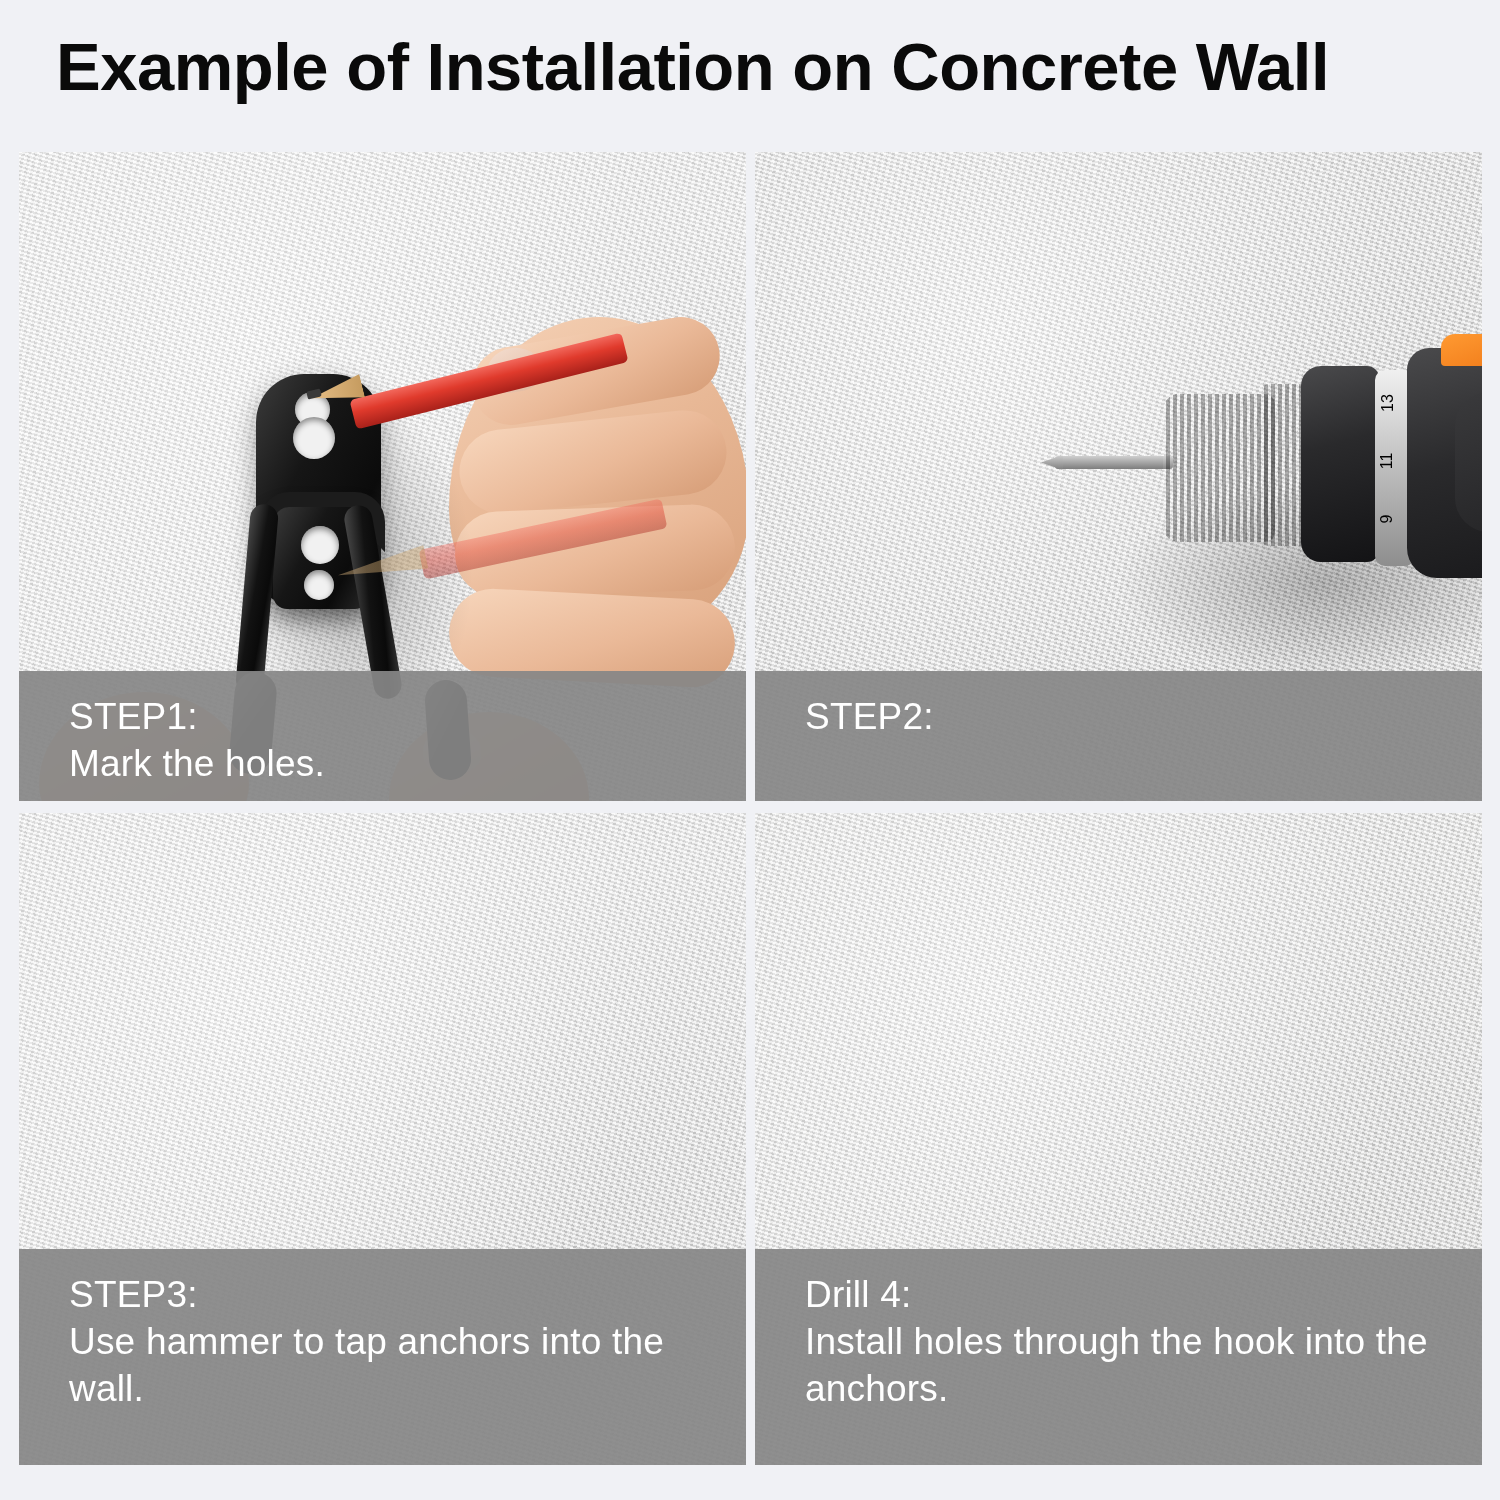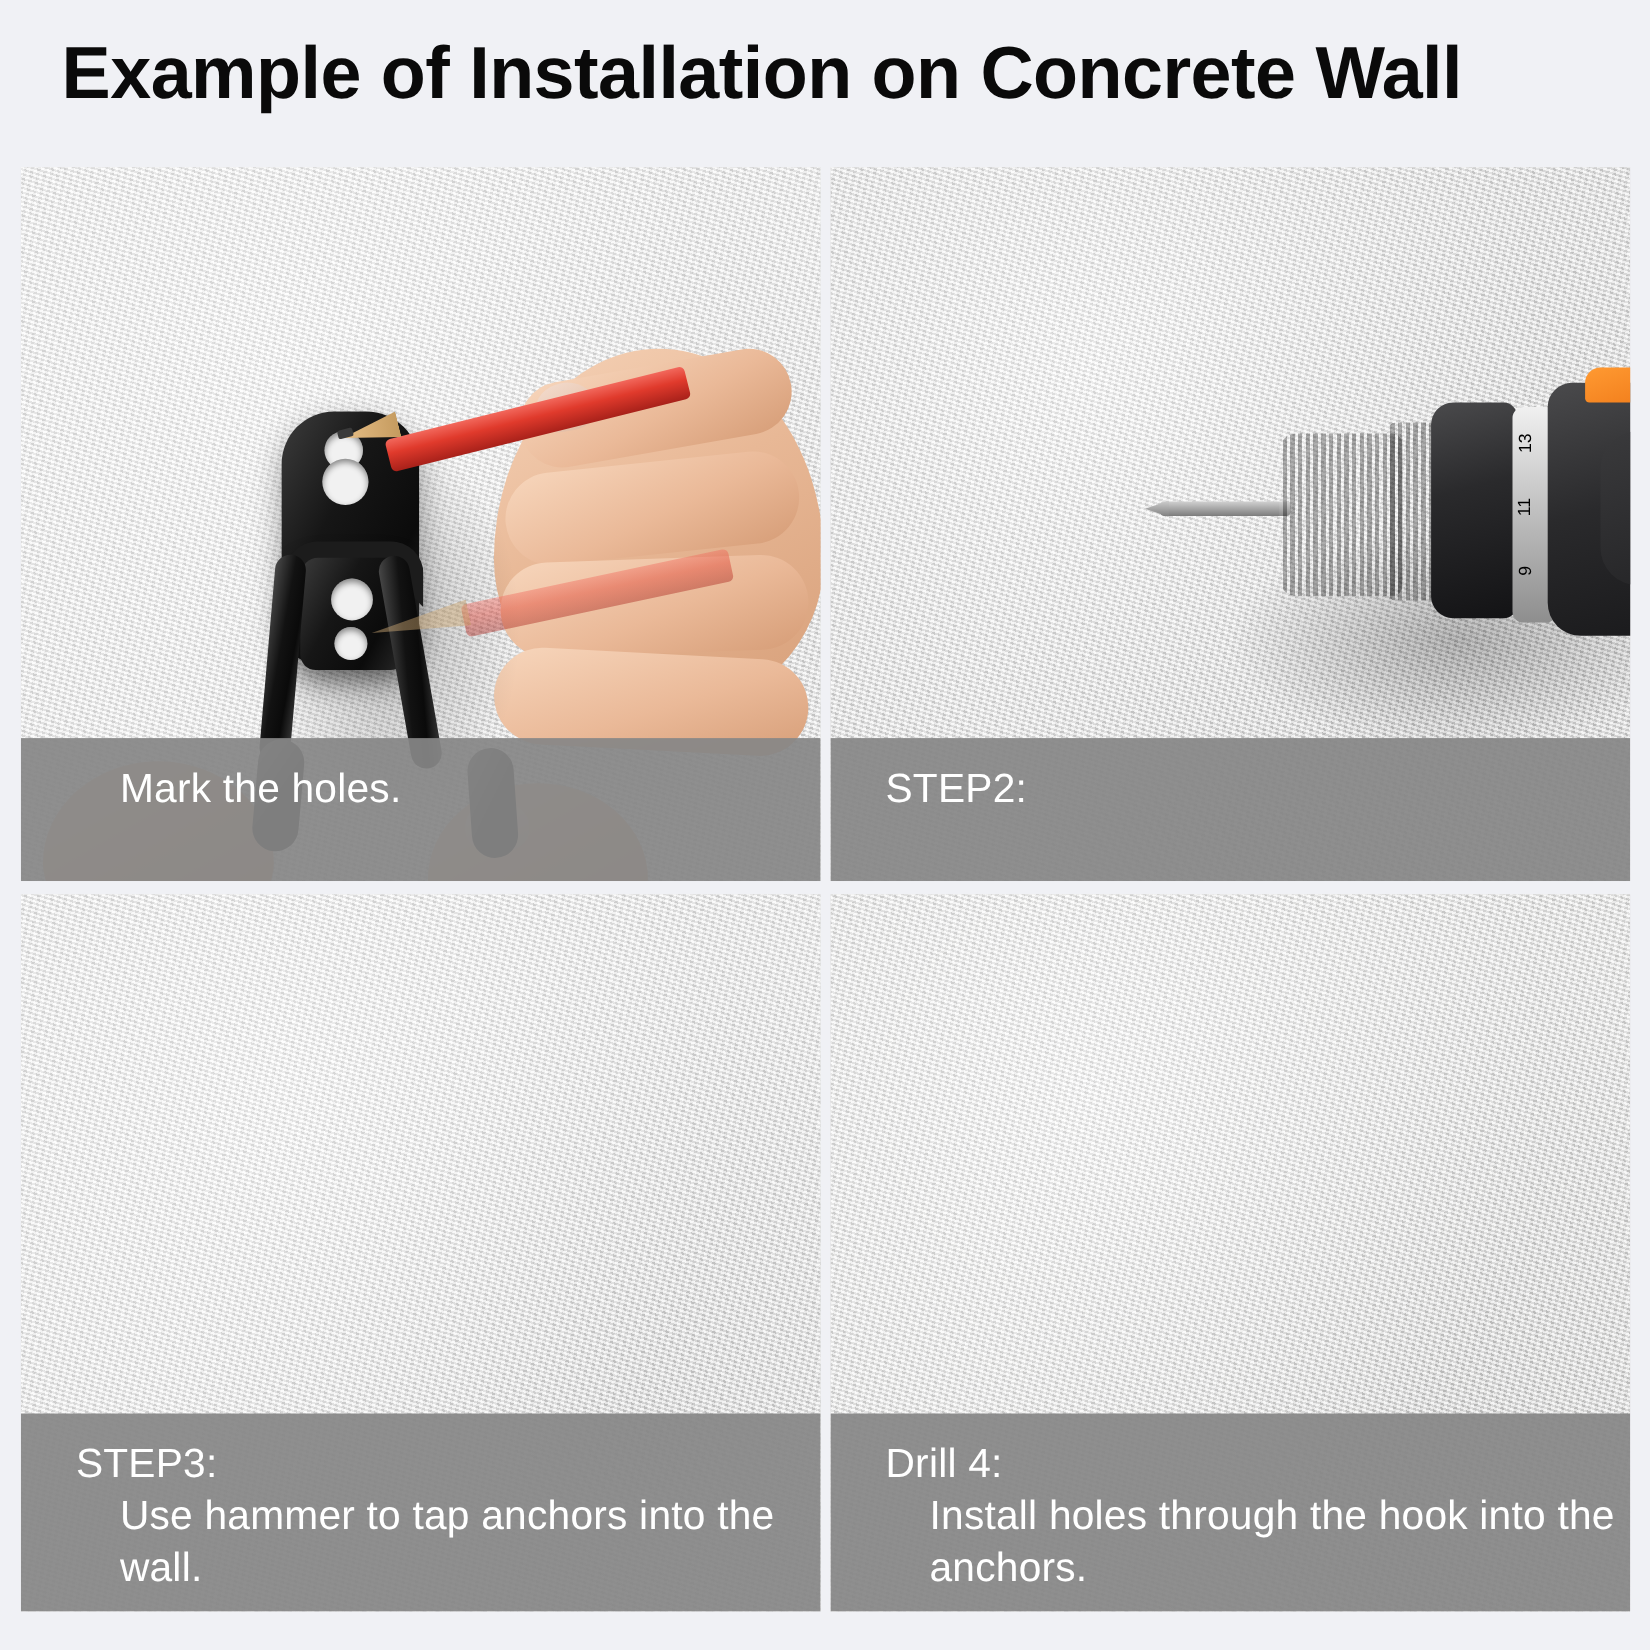--- a/index.html
+++ b/index.html
@@ -80,24 +80,24 @@
     bottom: 0;
     background: rgba(134,134,134,0.93);
     color: #ffffff;
     padding: 22px 0 20px 50px;
     font-size: 37px;
     line-height: 47px;
     font-weight: 400;
     letter-spacing: 0.2px;
   }
   .caption .step-label { display: block; }
-  .caption .step-text  { display: block; margin-left: 40px; }
+  .caption .step-text  { display: block; }
 
   .caption.two-line   { height: 130px; }
-  .caption.three-line { height: 180px; }
+  .caption.three-line { height: 216px; }
 
   
 
   .hand {
     position: absolute;
     background: linear-gradient(150deg, #f6d3b8 0%, #e8b896 45%, #d79f79 100%);
     border-radius: 50% 50% 46% 46% / 58% 58% 42% 42%;
   }
   .finger {
     position: absolute;
@@ -238,20 +238,21 @@
 
       <div class="pencil-body" style="left:330px;top:214px;width:280px;height:30px;transform:rotate(-14deg);"></div>
       <div class="pencil-tip" style="left:292px;top:228px;width:52px;height:24px;transform:rotate(-14deg);clip-path:polygon(0 50%,100% 0,100% 100%);"></div>
       <div class="pencil-lead" style="left:288px;top:238px;width:14px;height:8px;transform:rotate(-14deg);"></div>
 
       <div class="pencil-body pencil-ghost" style="left:400px;top:372px;width:248px;height:30px;transform:rotate(-12deg);"></div>
       <div class="pencil-tip pencil-ghost" style="left:318px;top:402px;width:90px;height:24px;transform:rotate(-12deg);clip-path:polygon(0 50%,100% 0,100% 100%);"></div>
     </div>
 
     <div class="caption two-line">
+      <span class="step-label">STEP1:</span>
       <span class="step-text">Mark the holes.</span>
     </div>
   </div>
 
   <div class="panel">
     <div class="photo">
       <div class="wall tone-b"></div>
 
       <div class="drill-bit" style="left:300px;top:304px;width:118px;height:13px;"></div>
       <div class="drill-bit" style="left:286px;top:303px;width:22px;height:15px;clip-path:polygon(0 50%,100% 0,100% 100%);"></div>

